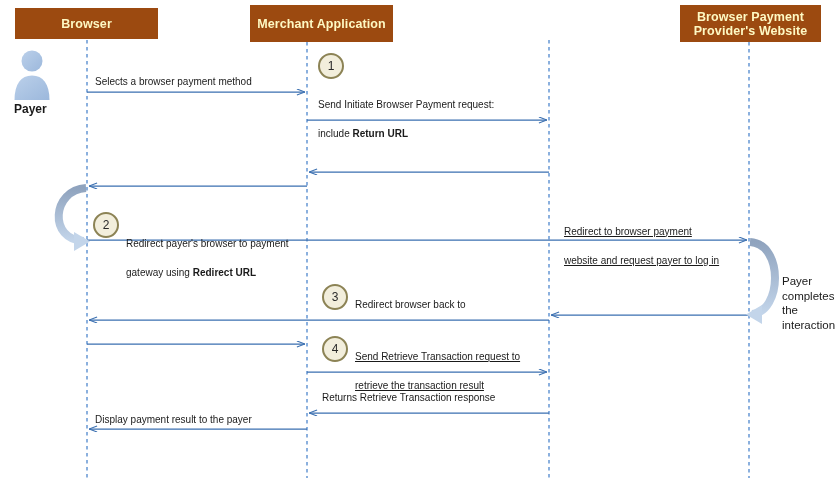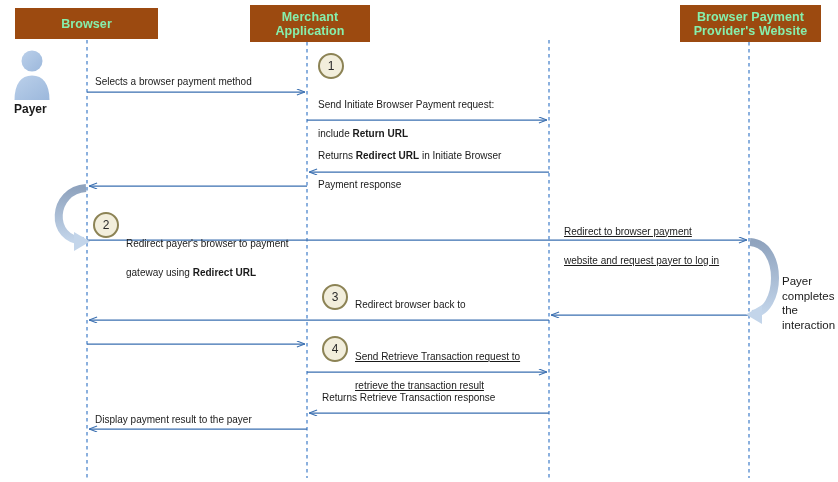--- a/index.html
+++ b/index.html
@@ -3,21 +3,21 @@
 <meta charset="utf-8">
 <style>
   html,body{margin:0;padding:0;background:#ffffff;}
   body{width:838px;height:482px;position:relative;overflow:hidden;
        font-family:"Liberation Sans",sans-serif;color:#1a1a1a;}
   #canvas{position:absolute;left:0;top:0;width:838px;height:482px;}
   .layer{position:absolute;left:0;top:0;width:838px;height:482px;}
   svg.layer{pointer-events:none;}
 
   
-  .phead{position:absolute;background:#9C4A10;color:#86efac;
+  .phead{position:absolute;background:#9C4A10;color:#fef9c3;
          display:flex;align-items:center;justify-content:center;
          text-align:center;font-weight:bold;font-size:12.5px;line-height:14px;
          letter-spacing:0.1px;box-sizing:border-box;padding:1px 2px;}
 
   
   .actor-label{position:absolute;font-weight:bold;font-size:12px;color:#1a1a1a;}
 
   
   .msg{position:absolute;font-size:10px;line-height:14.5px;color:#1a1a1a;
        white-space:pre-line;}
@@ -100,21 +100,21 @@
     <g>
       <path d="M750,242 C784,244 782,312 752,314" fill="none" stroke="url(#curveR)" stroke-width="8" stroke-linecap="butt"></path>
       <path d="M762,305 L746,314.5 L762,324 Z" fill="#C3D5EA"></path>
     </g>
   </svg>
 
   <div class="phead" style="left:15px;top:8px;width:143px;height:31px;">
     <span>Browser</span>
   </div>
 
-  <div class="phead" style="left:250px;top:5px;width:120px;height:37px;">
+  <div class="phead" style="left:250px;top:5px;width:143px;height:37px;">
     <span>Merchant
 Application</span>
   </div>
 
 
   <div class="phead" style="left:680px;top:5px;width:141px;height:37px;">
     <span>Browser Payment
 Provider's Website</span>
   </div>
 
@@ -124,24 +124,20 @@
 
   <div class="step" style="left:318px;top:53px;">
     <span>1</span>
   </div>
 
   <div class="msg" style="left:318px;top:83px;width:230px;">
     <span>Send Initiate Browser Payment request:</span><br>
     <span>include </span><b>Return URL</b>
   </div>
 
-  <div class="msg" style="left:318px;top:134px;width:235px;">
-    <span>Returns </span><b>Redirect URL</b><span> in Initiate Browser</span><br>
-    <span>Payment response</span>
-  </div>
 
   <div class="step" style="left:93px;top:212px;">
     <span>2</span>
   </div>
 
   <div class="msg" style="left:126px;top:222px;width:195px;">
     <span>Redirect payer's browser to payment</span><br>
     <span>gateway using </span><b>Redirect URL</b>
   </div>
 

